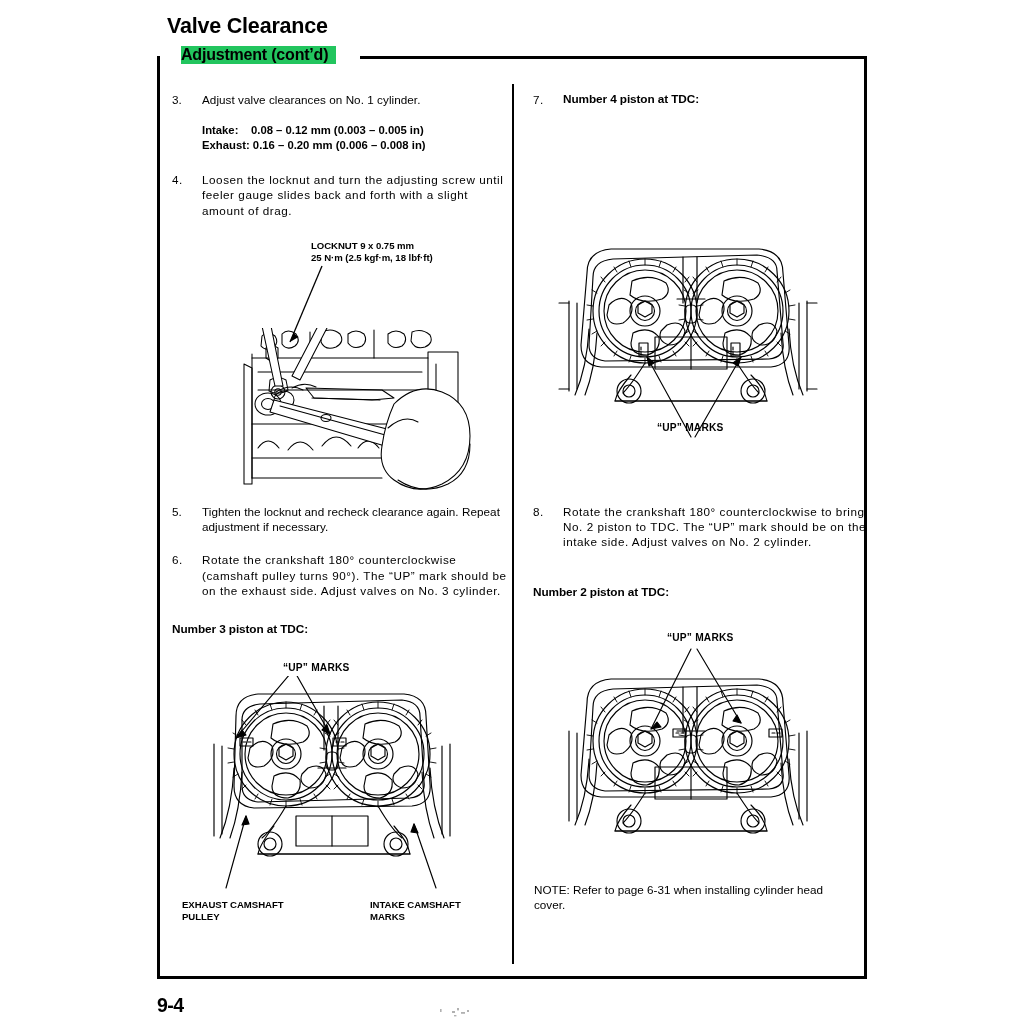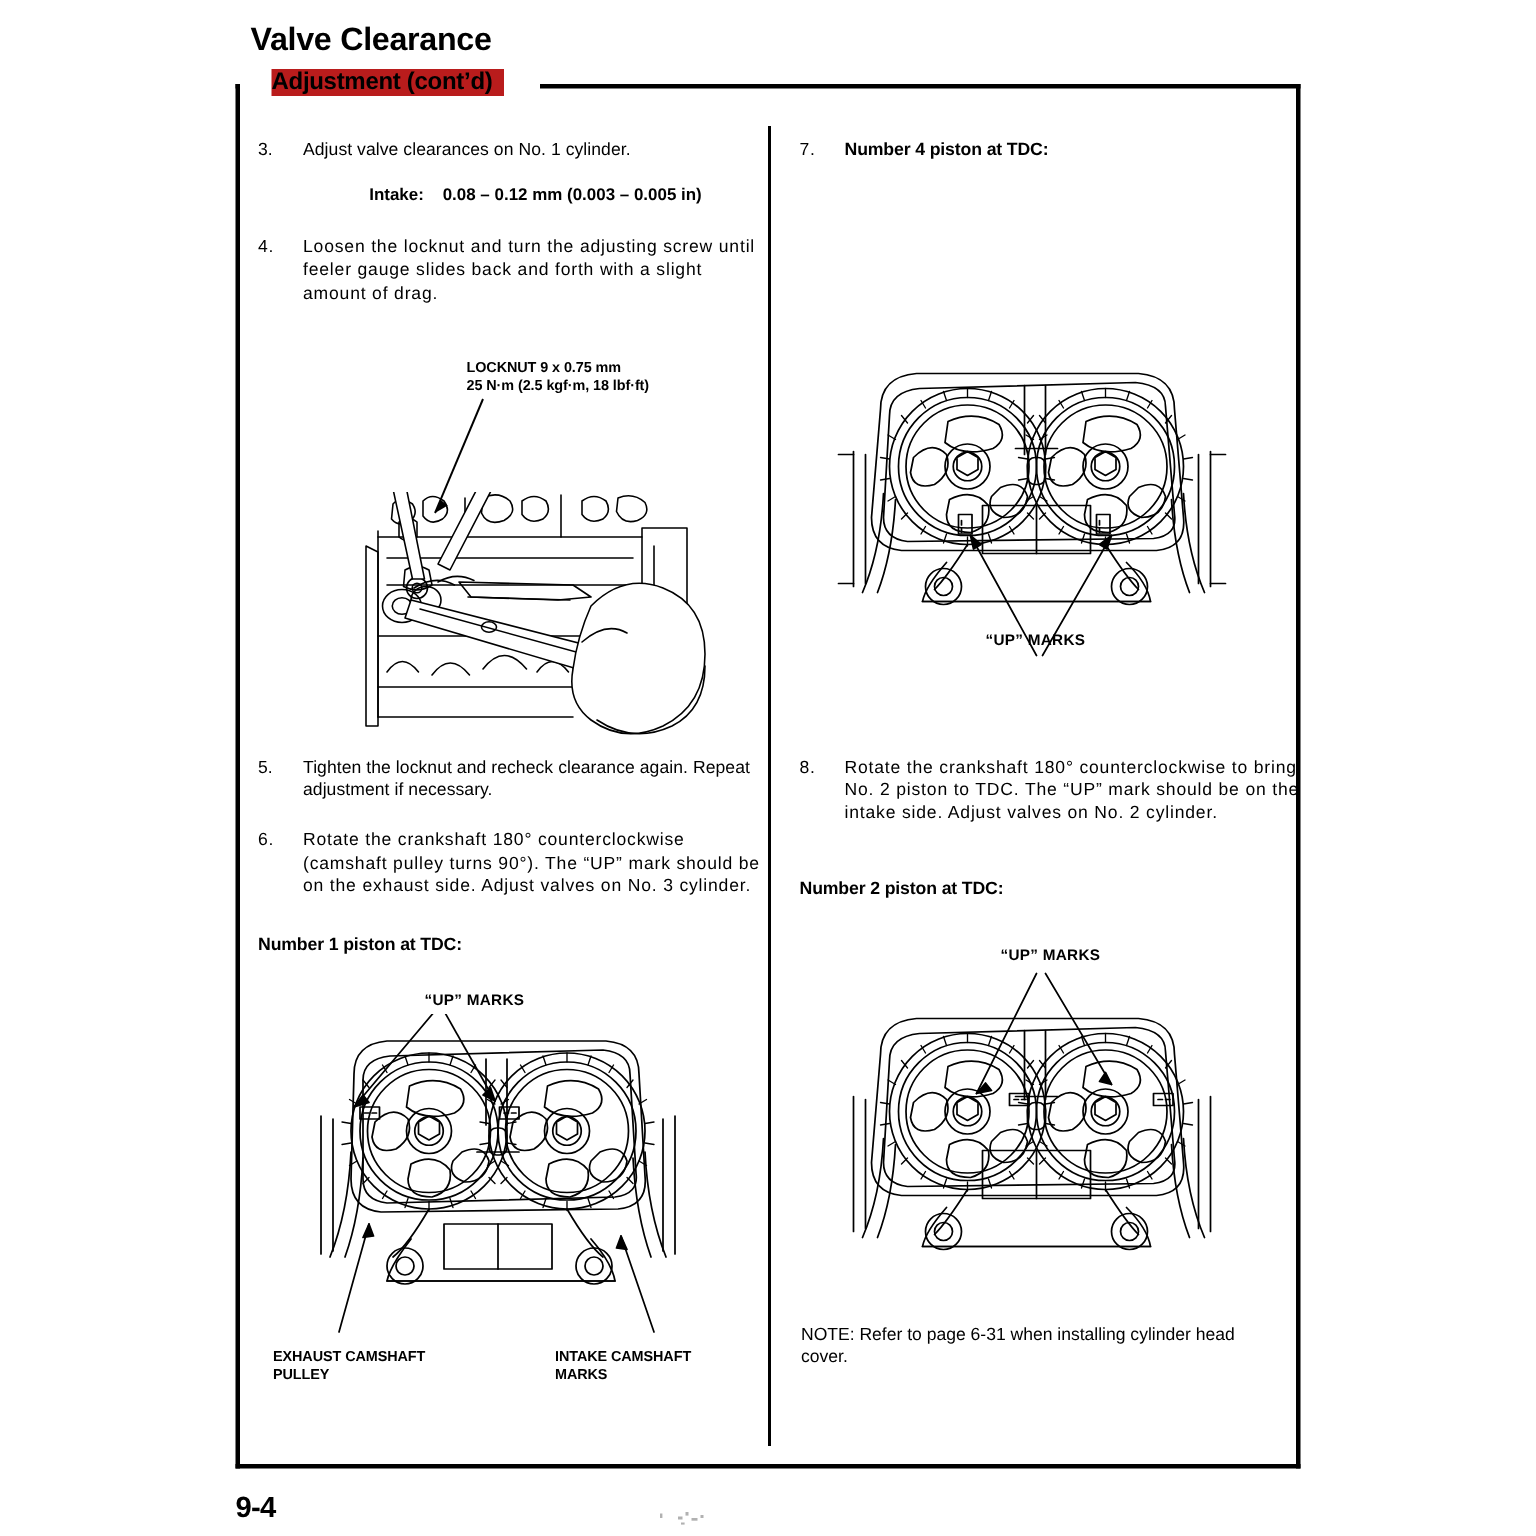--- a/index.html
+++ b/index.html
@@ -32,21 +32,21 @@
     font-weight: bold;
     letter-spacing: -0.2px;
   }
   .section-title {
     position: absolute;
     left: 181px;
     top: 46px;
     font-size: 16px;
     font-weight: bold;
     letter-spacing: -0.2px;
-    background: #b91c1c;
+    background: #22c55e;
     padding: 0 8px 0 0;
     z-index: 3;
   }
 
   
   .frame-top {
     position: absolute;
     left: 157px;
     top: 56px;
     width: 710px;
@@ -198,21 +198,22 @@
   <div class="frame-bottom"></div>
   <div class="col-divider"></div>
 
   <div class="col col-left">
 
     <div class="step" style="margin-top:36px;">
       <span class="num">3.</span>
       <span>Adjust valve clearances on No. 1 cylinder.</span>
     </div>
 
-    <div class="spec-block" style="margin-top:16px;text-align:center;">Intake:    0.08 – 0.12 mm (0.003 – 0.005 in)</div>
+    <div class="spec-block" style="margin-top:16px;">Intake:    0.08 – 0.12 mm (0.003 – 0.005 in)</div>
+    <div class="spec-block">Exhaust: 0.16 – 0.20 mm (0.006 – 0.008 in)</div>
 
     <div class="step wide" style="margin-top:19px;">
       <span class="num">4.</span>
       <span>Loosen the locknut and turn the adjusting screw until feeler gauge slides back and forth with a slight amount of drag.</span>
     </div>
 
   </div>
 
   <div class="callout" style="left:311px; top:240px;">LOCKNUT 9 x 0.75 mm
 25 N·m (2.5 kgf·m, 18 lbf·ft)</div>
@@ -286,21 +287,21 @@
     <div class="step">
       <span class="num">5.</span>
       <span>Tighten the locknut and recheck clearance again. Repeat adjustment if necessary.</span>
     </div>
 
     <div class="step wide" style="margin-top:18px;">
       <span class="num">6.</span>
       <span>Rotate the crankshaft 180° counterclockwise (camshaft pulley turns 90°). The “UP” mark should be on the exhaust side. Adjust valves on No. 3 cylinder.</span>
     </div>
 
-    <div class="subhead" style="margin-top:24px;">Number 1 piston at TDC:</div>
+    <div class="subhead" style="margin-top:24px;">Number 3 piston at TDC:</div>
   </div>
 
   <div class="upmarks" style="left:283px; top:662px;">“UP” MARKS</div>
 
   <figure style="position:absolute; left:178px; top:676px; width:310px; height:220px;">
     <svg viewBox="0 0 310 220" width="310" height="220">
       <g fill="none" stroke="#000" stroke-width="1.15" stroke-linejoin="round" stroke-linecap="round">
 
         <path d="M112 -2 L58 62"></path>
         <polygon points="58,62 64,54 68,59" fill="#000"></polygon>

